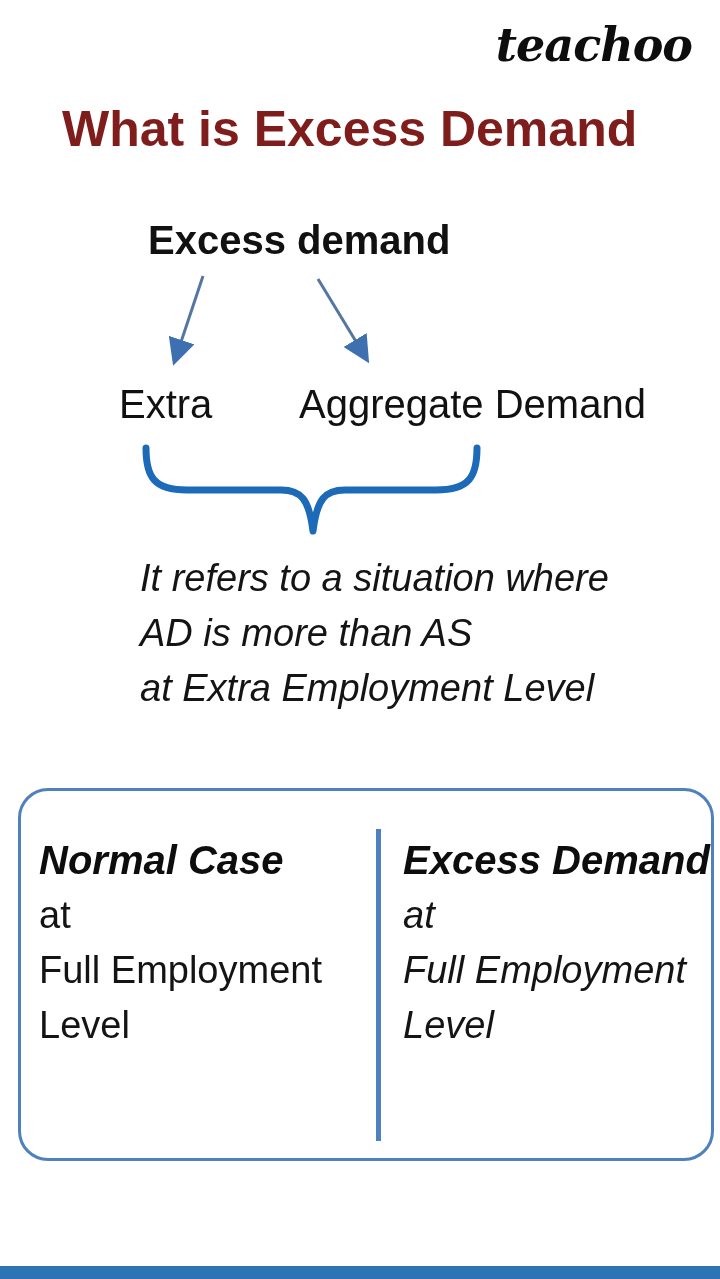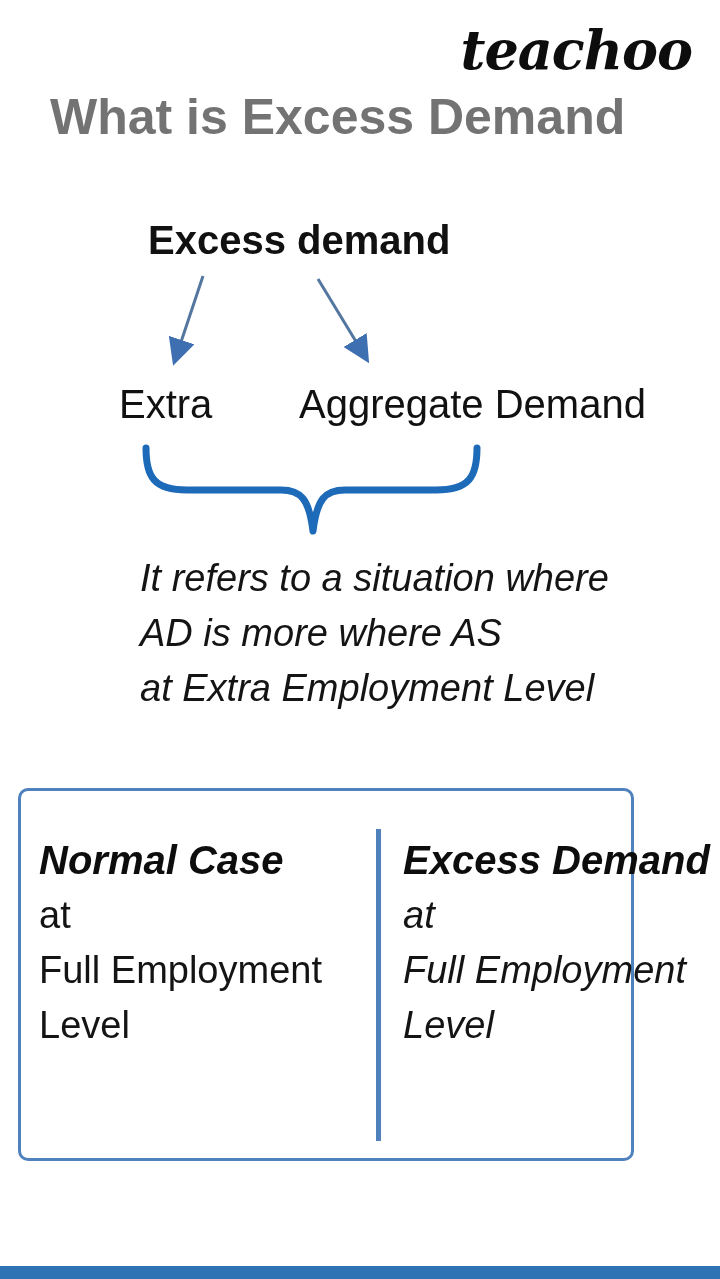--- a/index.html
+++ b/index.html
@@ -8,47 +8,47 @@
     width:720px;height:1279px;
     background:#ffffff;
     overflow:hidden;
     font-family:"Liberation Sans",sans-serif;
     color:#1a1a1a;
   }
   .logo{
     position:absolute;top:18px;right:28px;
     font-family:"DejaVu Serif",serif;
     font-weight:bold;font-style:italic;
-    font-size:54px;letter-spacing:-1px;color:#0d0d0d;
+    font-size:46px;letter-spacing:-1px;color:#0d0d0d;
   }
   .title{
-    position:absolute;left:50px;top:88px;margin:0;
-    font-size:50px;font-weight:bold;color:#737373;
+    position:absolute;left:50px;top:88px;margin:12px;
+    font-size:50px;font-weight:bold;color:#7f1d1d;
     letter-spacing:0px;
   }
   .root-term{
     position:absolute;left:148px;top:218px;
     font-size:40px;font-weight:bold;color:#111;
   }
   .connector-svg{
     position:absolute;left:0;top:0;width:720px;height:1279px;
     pointer-events:none;
   }
   .term{position:absolute;font-size:40px;color:#111;white-space:nowrap;}
   .term-extra{left:119px;top:382px;}
   .term-aggregate{left:299px;top:382px;}
   .definition{
     position:absolute;left:117px;top:551px;
     font-size:38px;font-style:italic;line-height:55px;
     color:#141414;white-space:nowrap;margin-left:23px;
   }
   .compare-box{
     position:absolute;left:18px;top:788px;
-    width:616px;height:373px;
-    border:3px solid #4f81bd;border-radius:10px;
+    width:696px;height:373px;
+    border:3px solid #4f81bd;border-radius:30px;
     background:#ffffff;box-sizing:border-box;padding-left:47px;
   }
   .divider{
     position:absolute;left:355px;top:38px;
     width:5px;height:312px;background:#4f81bd;
   }
   .col{
     position:absolute;top:42px;
     font-size:38px;line-height:55px;color:#141414;white-space:nowrap;
   }
@@ -86,21 +86,21 @@
              C 317 499, 325 490, 345 490
              L 436 490
              C 469 490, 477 477, 477 448" fill="none" stroke="#1c6ab8" stroke-width="7" stroke-linecap="round" stroke-linejoin="round"></path>
   </svg>
 
   <div class="term term-aggregate">Aggregate Demand</div>
   <div class="term term-extra">Extra</div>
 
   <div class="definition">
     <div>It refers to a situation where</div>
-    <div>AD is more where AS</div>
+    <div>AD is more than AS</div>
     <div>at Extra Employment Level</div>
   </div>
 
   <div class="compare-box">
     <div class="divider"></div>
 
     <div class="col col-left">
       <div class="col-heading">Normal Case</div>
       <div>at</div>
       <div>Full Employment</div>

